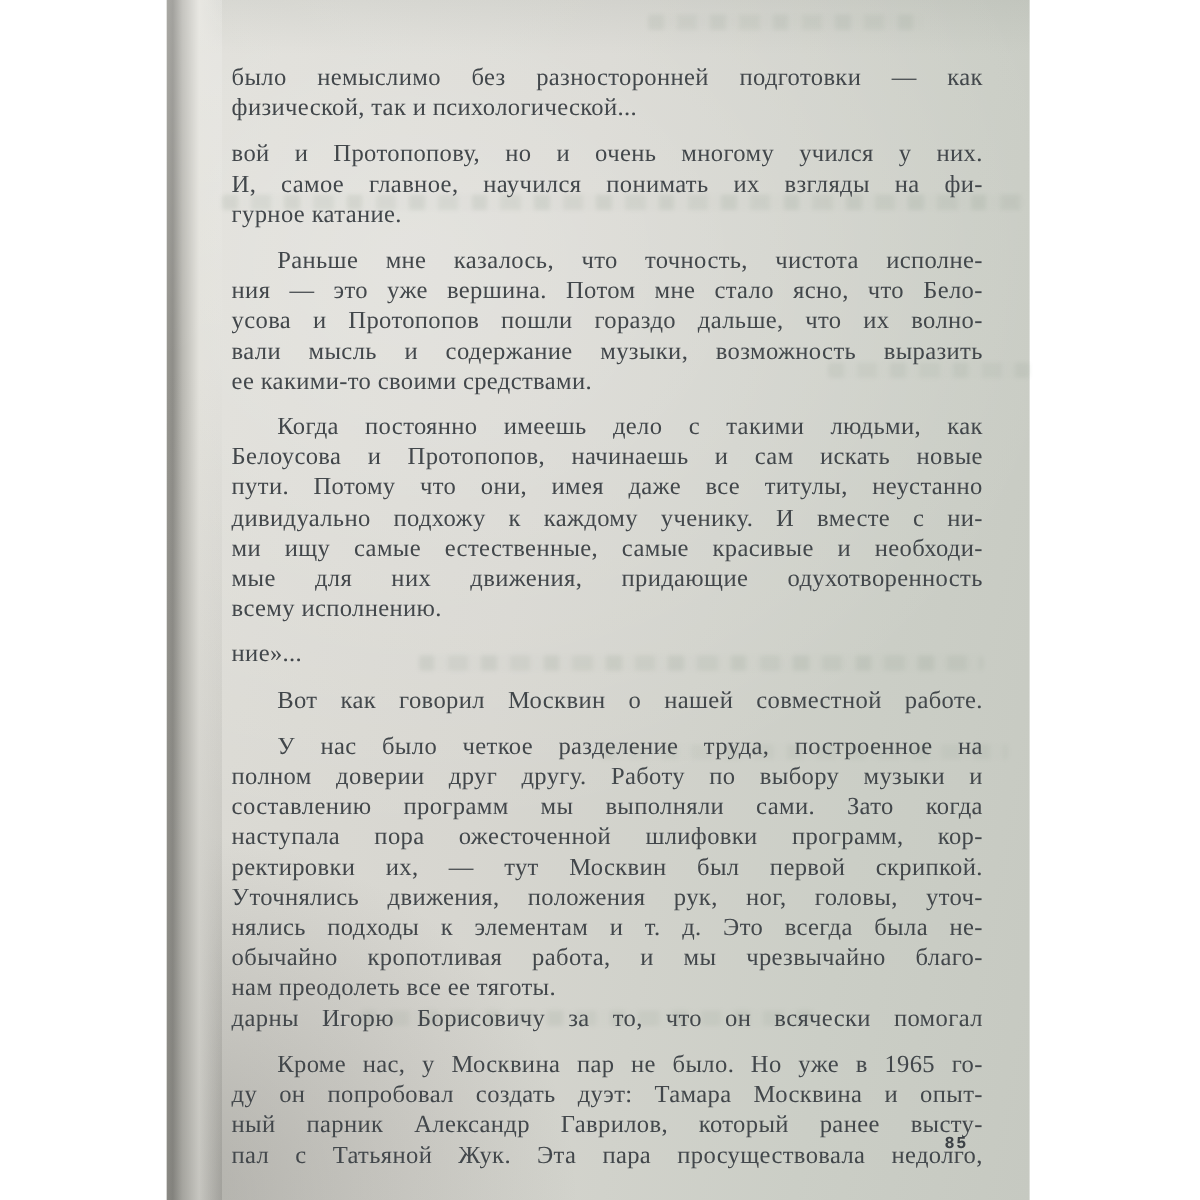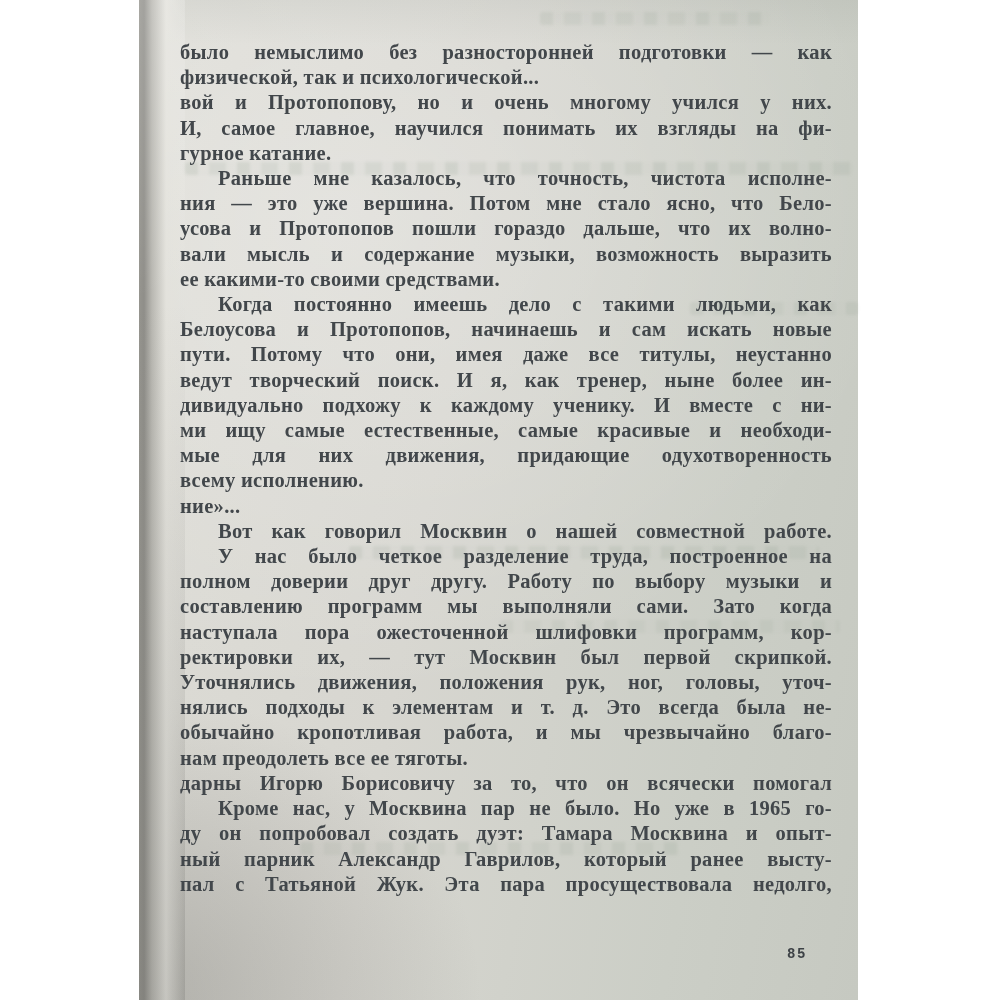--- a/index.html
+++ b/index.html
@@ -21,21 +21,21 @@
     background:
       linear-gradient(to bottom, rgba(255,255,255,0.18), rgba(0,0,0,0) 30%, rgba(84,84,80,0.20) 100%),
       linear-gradient(to right, #96958f 0px, #8f8e89 5px, #b9b8b2 13px, #e3e2dc 27px, rgba(227,226,220,0) 46px);
   }
   .textcol{
     position:absolute;left:41px;top:40px;width:652px;
     font-size:20.5px;line-height:25.2px;letter-spacing:0.3px;
     color:#42474b;
     text-rendering:optimizeLegibility;
   }
-  .para{margin:0;padding:0;font-weight:bold;}
+  .para{margin:13px;padding:0;}
   .ln{text-align:justify;text-align-last:left;}
   .ln.jl{text-align-last:justify;}
   .ln.ind{text-indent:38px;}
   .pagenum{
     position:absolute;left:648px;top:946px;
     font-size:14px;font-weight:bold;letter-spacing:1.5px;color:#3d4246;font-family:Liberation Mono, monospace;
   }
   .bleed{
     position:absolute;height:13px;border-radius:3px;
     filter:blur(1.6px);opacity:0.5;pointer-events:none;
@@ -75,21 +75,20 @@
       <div class="ln jl">ния — это уже вершина. Потом мне стало ясно, что Бело-</div>
       <div class="ln jl">усова и Протопопов пошли гораздо дальше, что их волно-</div>
       <div class="ln jl">вали мысль и содержание музыки, возможность выразить</div>
       <div class="ln">ее какими-то своими средствами.</div>
     </div>
 
     <div class="para">
       <div class="ln jl ind">Когда постоянно имеешь дело с такими людьми, как</div>
       <div class="ln jl">Белоусова и Протопопов, начинаешь и сам искать новые</div>
       <div class="ln jl">пути. Потому что они, имея даже все титулы, неустанно</div>
-      <div class="ln jl">ведут творческий поиск. И я, как тренер, ныне более ин-</div>
       <div class="ln jl">дивидуально подхожу к каждому ученику. И вместе с ни-</div>
       <div class="ln jl">ми ищу самые естественные, самые красивые и необходи-</div>
       <div class="ln jl">мые для них движения, придающие одухотворенность</div>
       <div class="ln">всему исполнению.</div>
     </div>
 
     <div class="para">
       <div class="ln">ние»...</div>
     </div>
 

